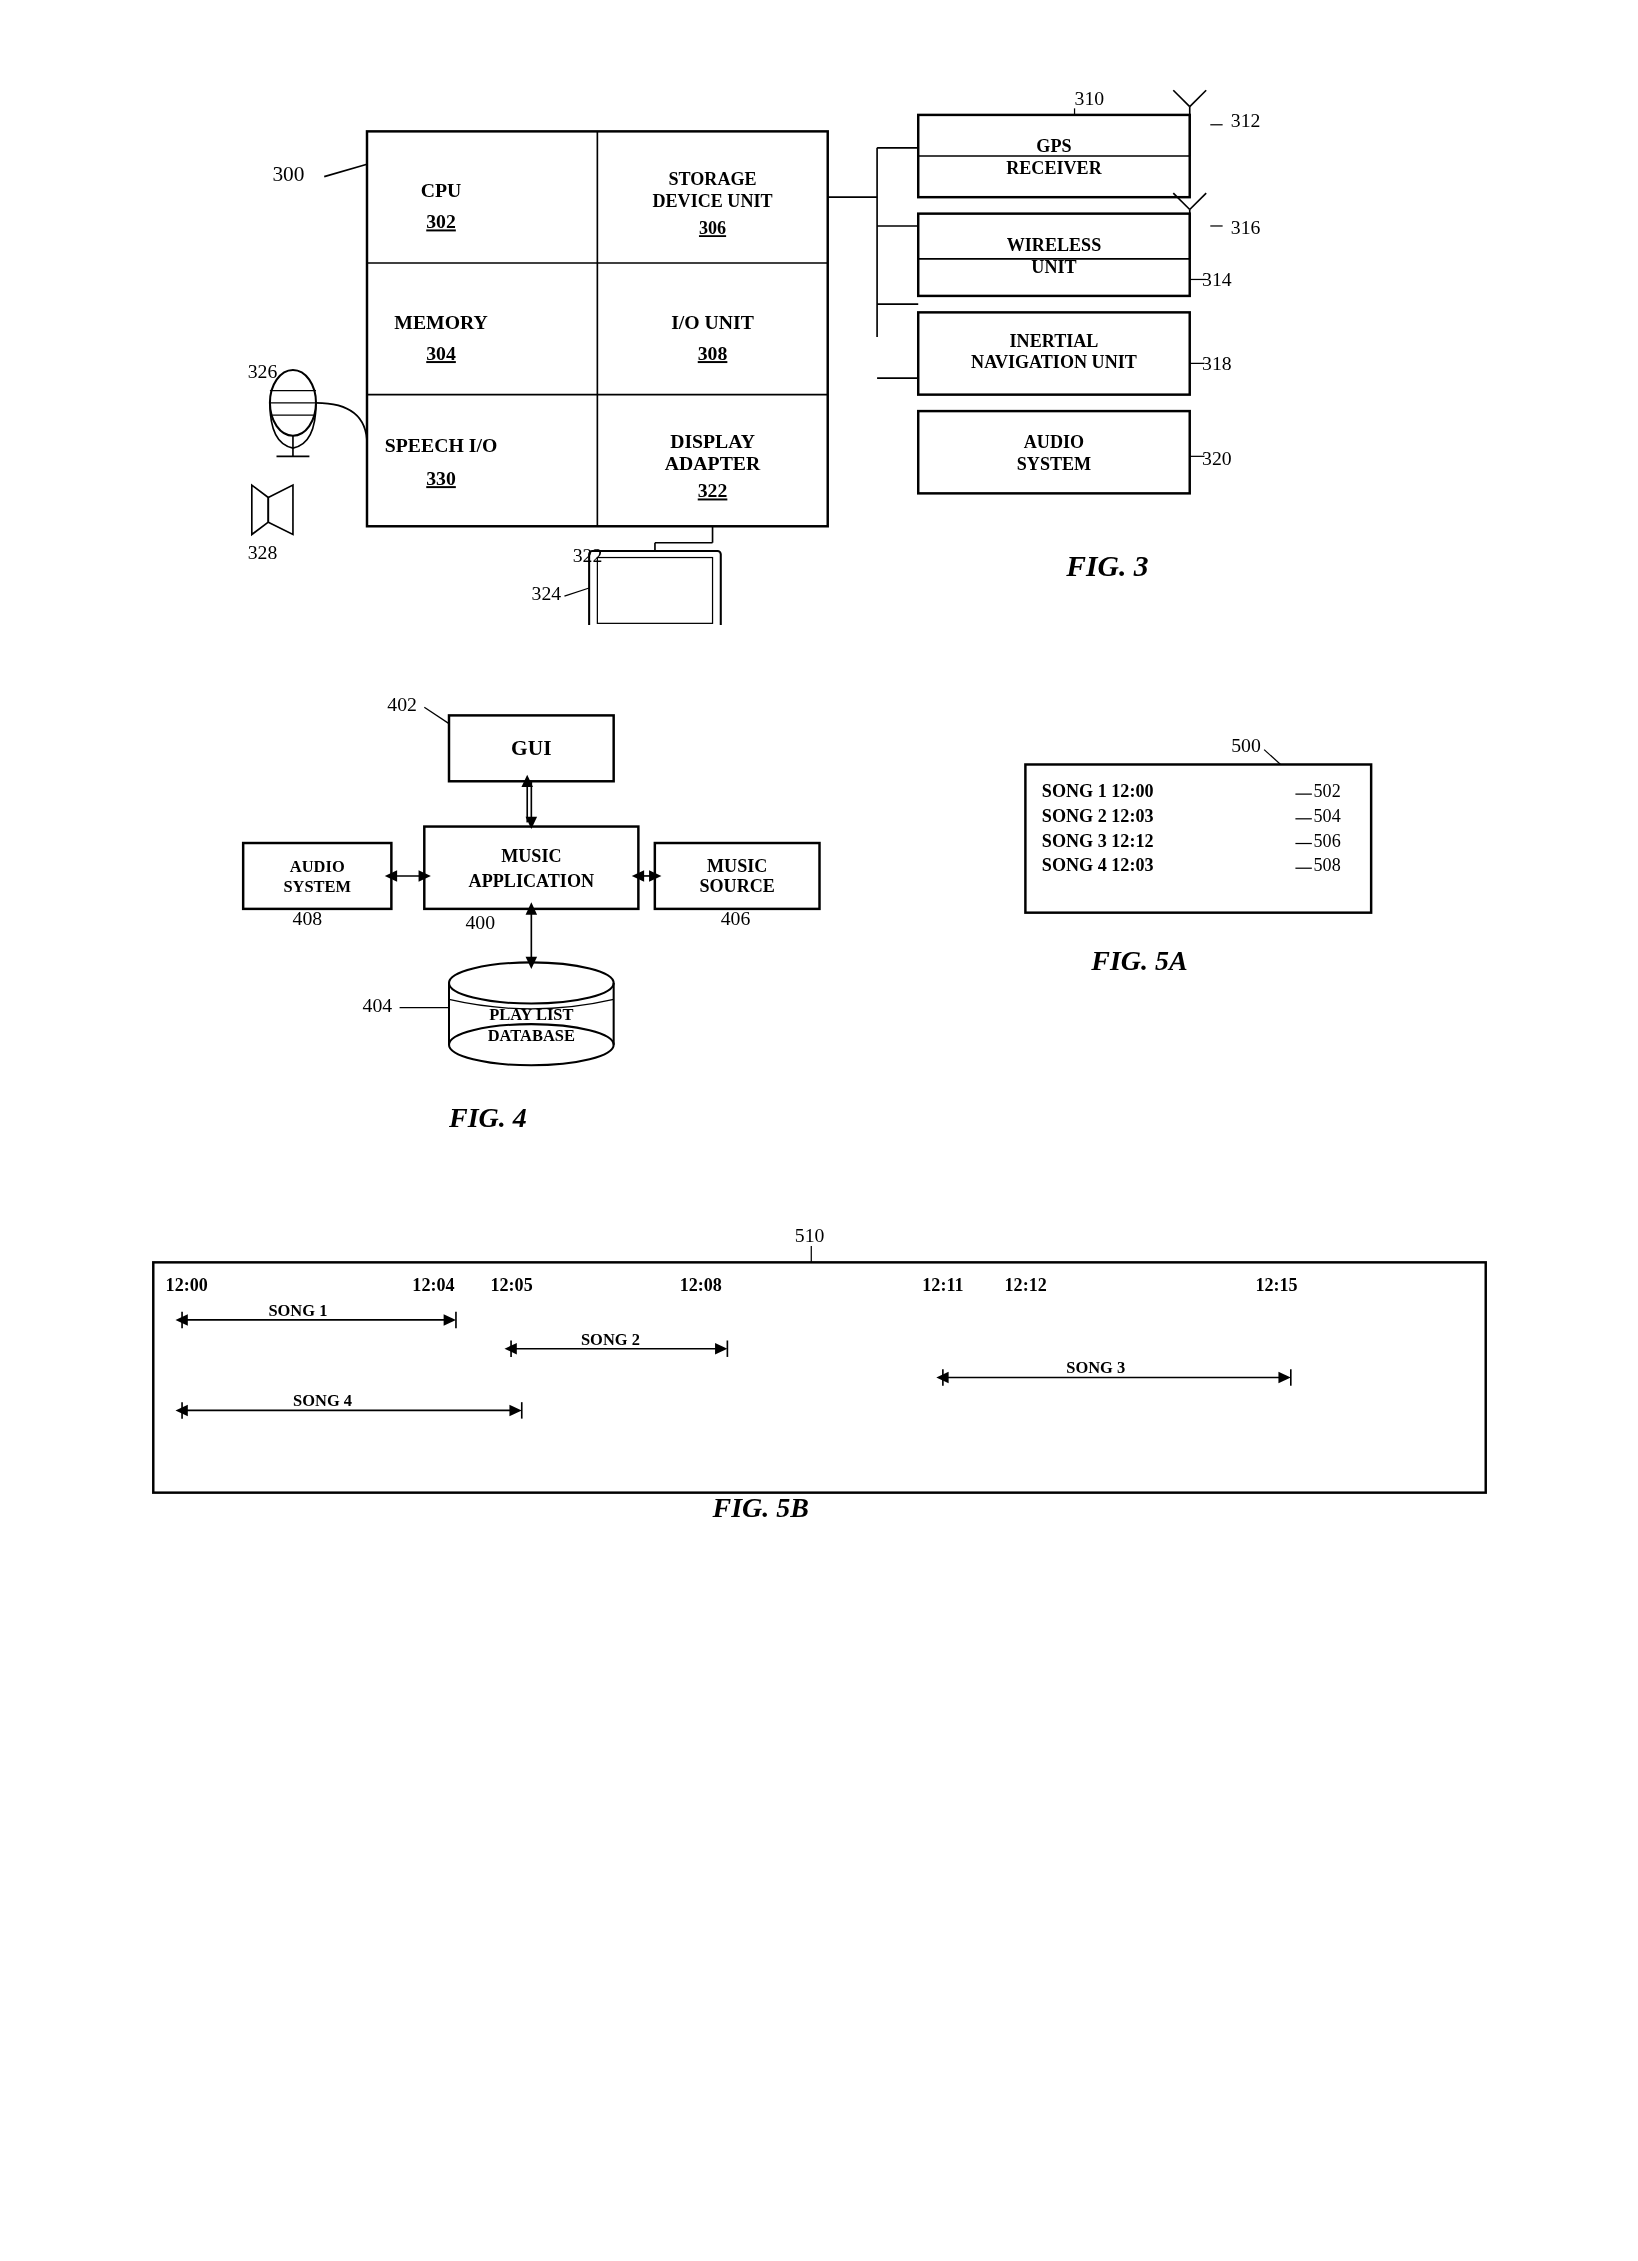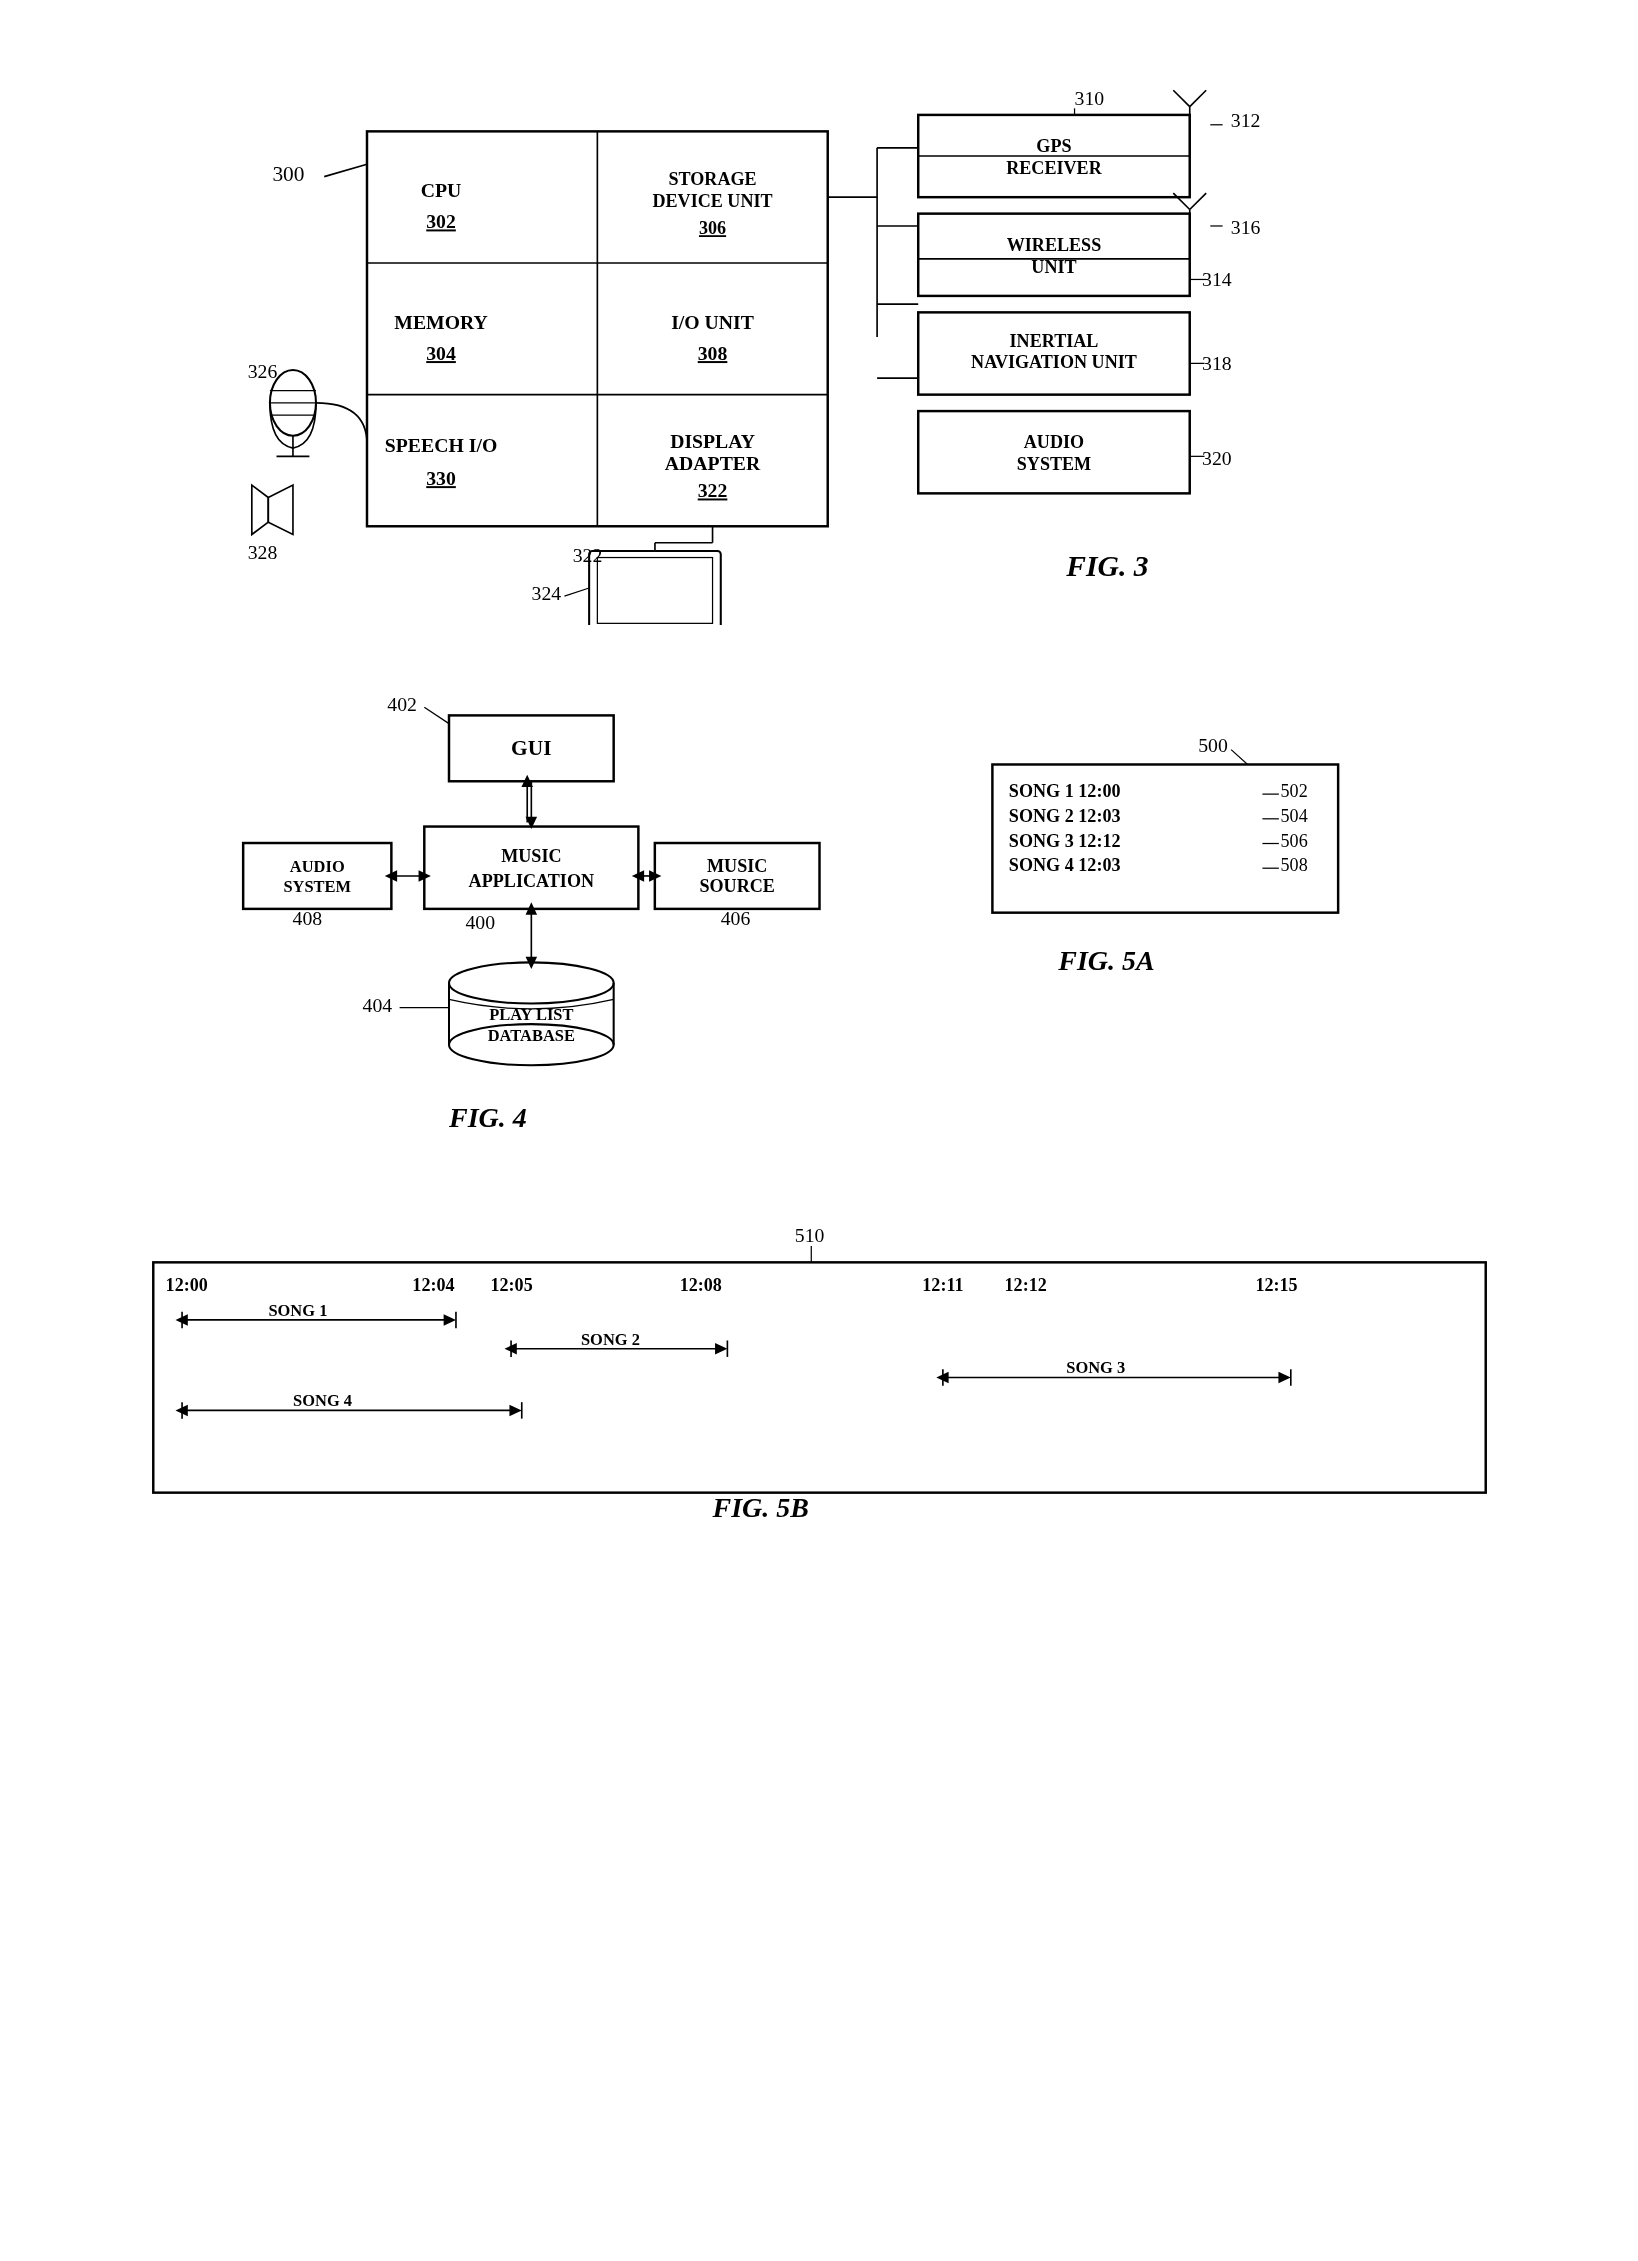--- a/index.html
+++ b/index.html
@@ -25,20 +25,21 @@
       width: 1235px;
       height: 535px;
       margin: 33px auto 0 auto;
     }
 
     .fig4-wrapper {
       position: relative;
       width: 1235px;
       margin: 49px auto 0 auto;
       display: flex;
+      justify-content: space-between;
       align-items: flex-start;
     }
 
     .fig5b-wrapper {
       position: relative;
       width: 1399px;
       margin: 49px auto 0 auto;
     }
   </style>
 </head>

